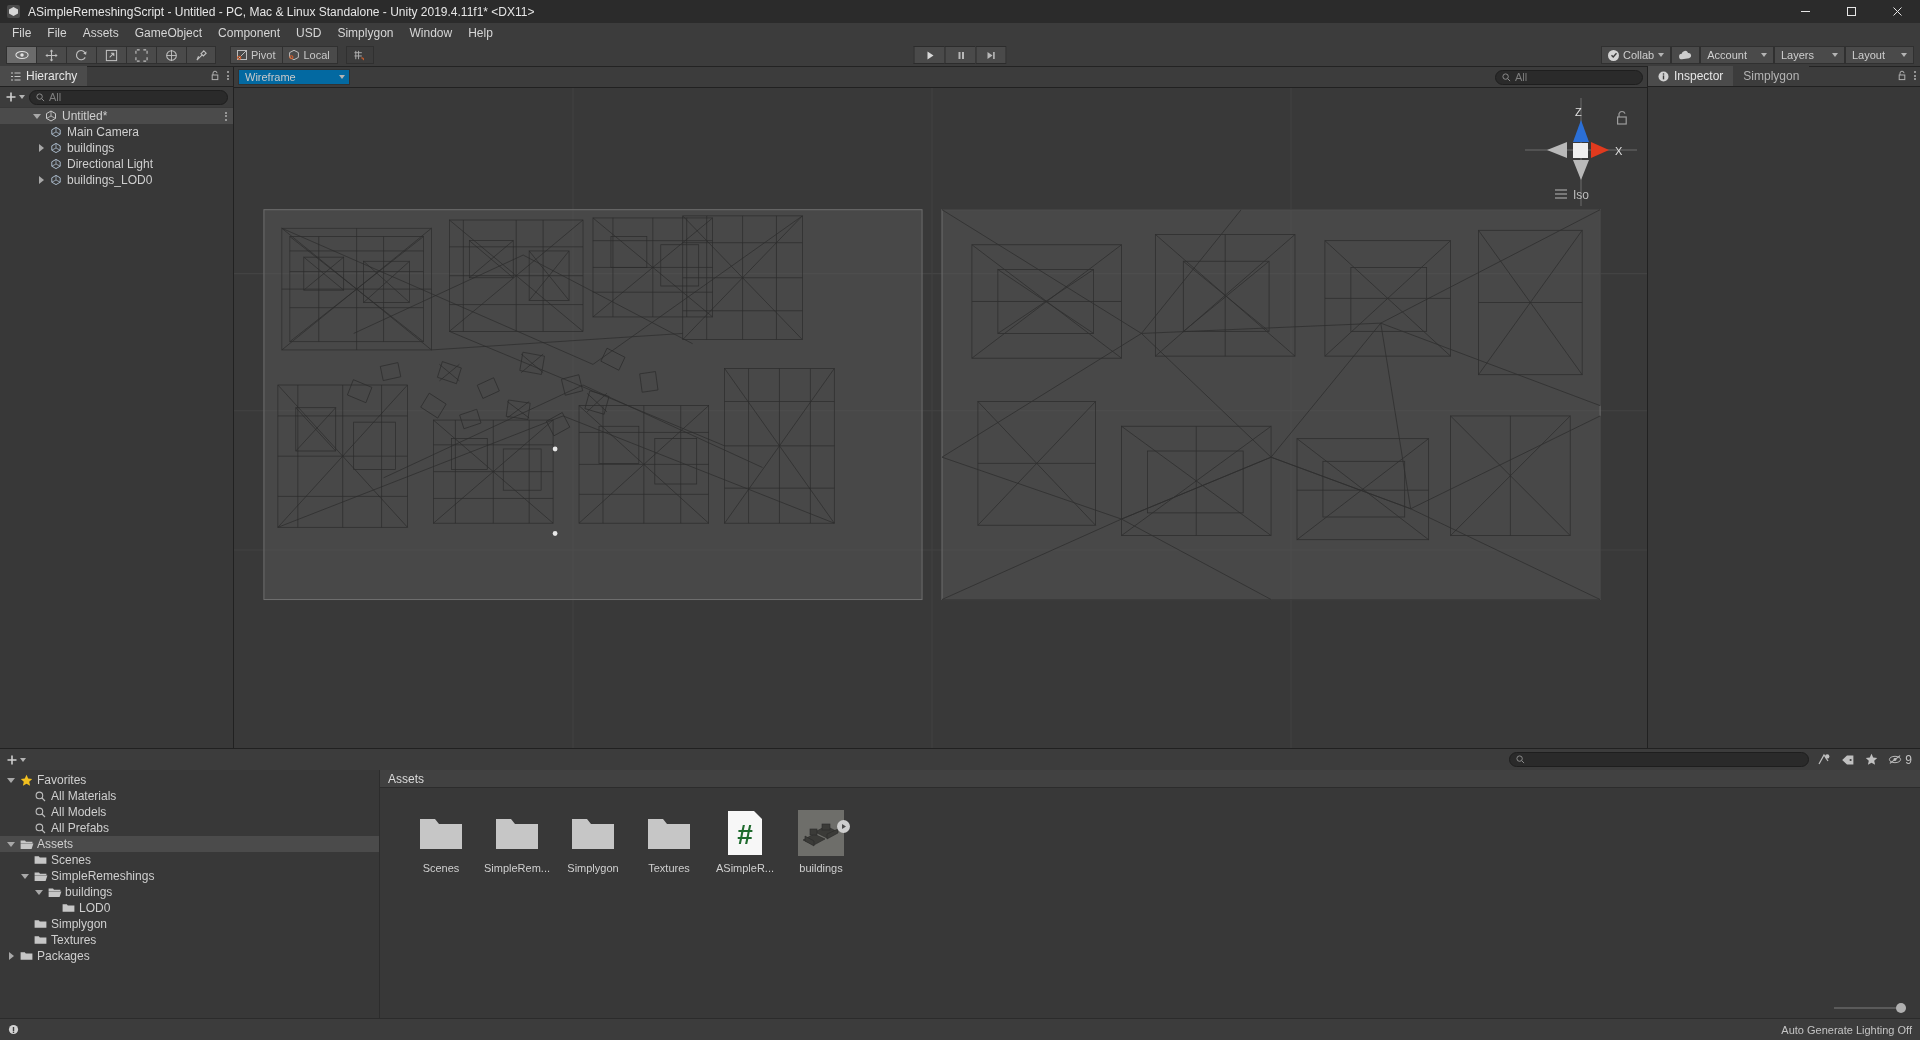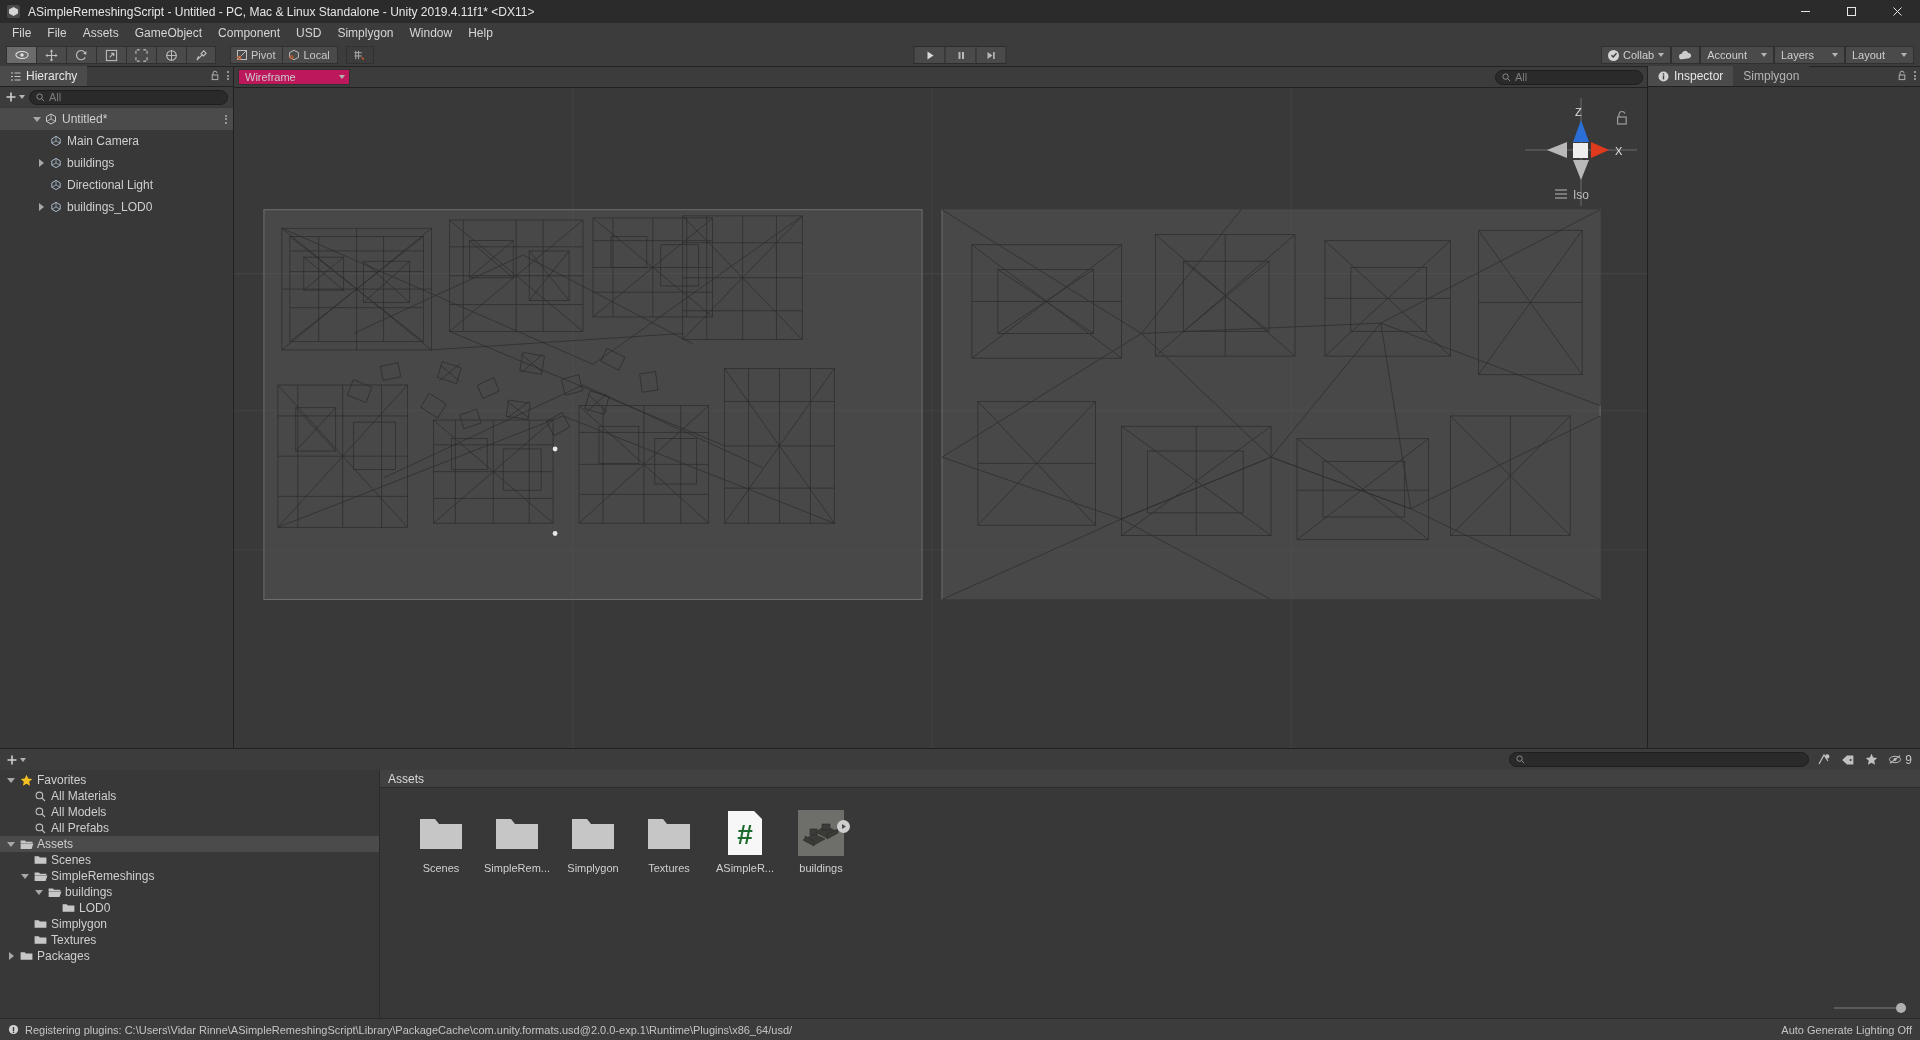--- a/index.html
+++ b/index.html
@@ -96,35 +96,35 @@
   .hier-toolbar {
     height: 20px; background: #3c3c3c; display: flex; align-items: center;
     padding: 0 5px; gap: 4px; flex: 0 0 20px;
   }
   .plus-btn { display: flex; align-items: center; gap: 2px; color: #c8c8c8; font-size: 14px; }
   .search-field {
     flex: 1; height: 15px; background: #2a2a2a; border: 1px solid #1e1e1e; border-radius: 8px;
     display: flex; align-items: center; padding: 0 6px; gap: 4px; font-size: 11px; color: #7d7d7d;
   }
   .hier-body { flex: 1; background: #383838; overflow: hidden; padding-top: 1px; }
-  .hrow { height: 22px; display: flex; align-items: center; font-size: 12px; color: #cfcfcf; padding-right: 6px; position: relative; }
+  .hrow { height: 16px; display: flex; align-items: center; font-size: 12px; color: #cfcfcf; padding-right: 6px; position: relative; }
   .hrow.scene-root { background: #4b4b4b; font-weight: normal; }
   .hrow .arrow { width: 13px; display: flex; align-items: center; justify-content: center; }
   .tri-right { width:0; height:0; border-top: 4px solid transparent; border-bottom: 4px solid transparent; border-left: 5px solid #a8a8a8; }
   .tri-down { width:0; height:0; border-left: 4px solid transparent; border-right: 4px solid transparent; border-top: 5px solid #a8a8a8; }
   .hrow .ico { width: 16px; display: flex; align-items: center; justify-content: center; margin-right: 3px; }
 
   
   .scene-col { flex: 1 1 auto; display: flex; flex-direction: column; min-width: 0; border-right: 1px solid #212121; }
   .scene-toolbar {
     height: 21px; background: #3c3c3c; display: flex; align-items: center; gap: 0;
     padding: 0 4px; flex: 0 0 21px; border-bottom: 1px solid #212121;
   }
   .sc-dd {
-    height: 16px; background: #be185d; border: 1px solid #323232; display: flex;
+    height: 16px; background: #0369a1; border: 1px solid #323232; display: flex;
     align-items: center; justify-content: space-between; padding: 0 4px 0 6px;
     font-size: 11px; color: #c9c9c9; gap: 16px;
   }
   .sc-btn {
     height: 16px; background: #4a4a4a; border: 1px solid #323232; display: flex;
     align-items: flex-end; justify-content: center; padding: 0 5px; font-size: 13px; color: #c9c9c9; margin-top: 38px;
   }
   .sc-sep { width: 6px; }
   .scene-view { flex: 1; position: relative; background: #393939; overflow: hidden; }
   .gizmo-box { position: absolute; top: 10px; right: 10px; width: 112px; height: 108px; }
@@ -961,17 +961,16 @@
   </div>
 
   <div class="statusbar">
     <span>
       <svg width="11" height="12" viewBox="0 0 11 12">
           <circle cx="5.5" cy="5.5" r="4.6" fill="#d2d2d2"></circle>
           <rect x="4.8" y="3" width="1.4" height="4" fill="#3c3c3c"></rect>
           <rect x="4.8" y="7.6" width="1.4" height="1.4" fill="#3c3c3c"></rect>
         </svg>
     </span>
-    <span class="status-text">Registering plugins: C:\Users\Vidar Rinne\ASimpleRemeshingScript\Library\PackageCache\com.unity.formats.usd@2.0.0-exp.1\Runtime\Plugins\x86_64/usd/</span>
     <span class="status-right">Auto Generate Lighting Off</span>
   </div>
 
 </div>
 
 </body></html>

